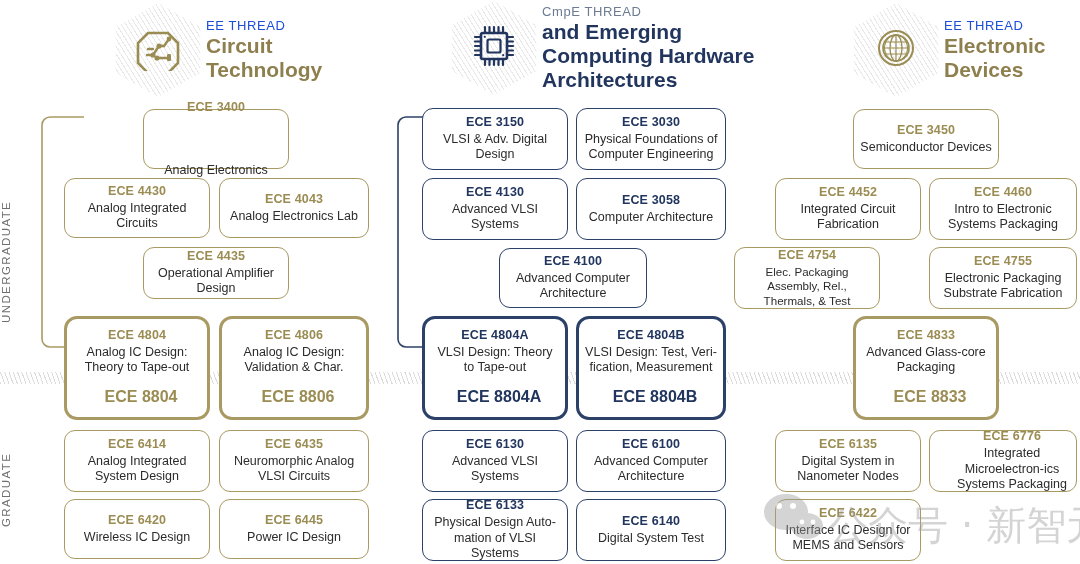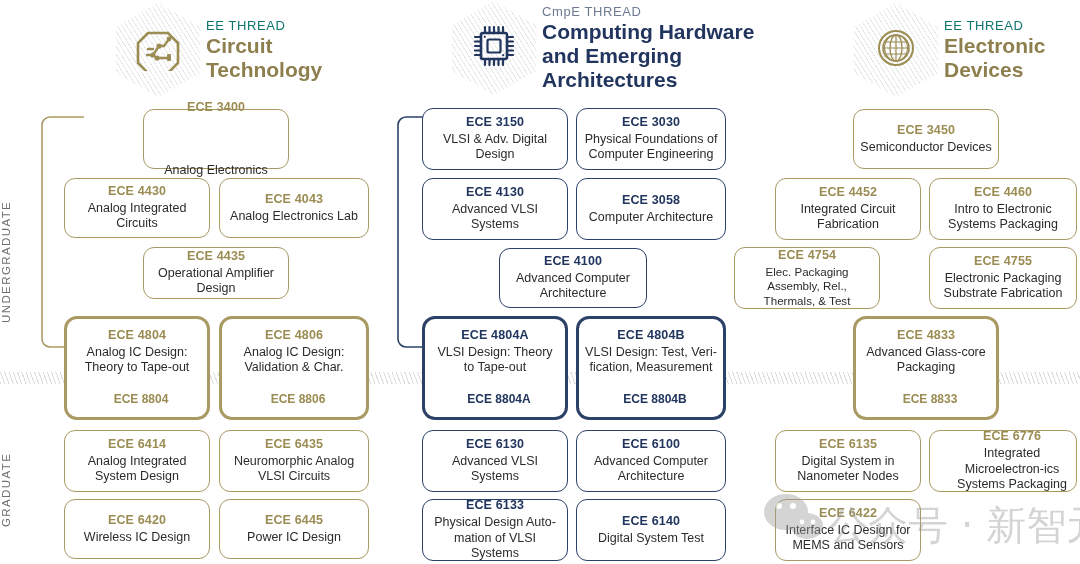--- a/index.html
+++ b/index.html
@@ -39,21 +39,21 @@
     clip-path:polygon(50% 1%,94% 26%,94% 74%,50% 99%,6% 74%,6% 26%);
   }
   .hexicon{position:absolute;left:50%;top:50%;transform:translate(-50%,-50%);}
   .thread-txt{display:flex;flex-direction:column;justify-content:center;}
   .thread-kicker{
     font-size:13px;letter-spacing:.6px;font-weight:400;margin-bottom:1px;
   }
   .thread-title{
     font-size:21px;font-weight:700;line-height:1.14;
   }
-  .gold .thread-kicker{color:#0f766e;}
+  .gold .thread-kicker{color:#1d4ed8;}
   .gold .thread-title{color:#8e7f4e;}
   .navy .thread-kicker{color:#6d7b92;}
   .navy .thread-title{color:#21355e;}
 
   
   .box{
     position:absolute;box-sizing:border-box;
     border:1.6px solid #a99a63;border-radius:11px;background:#fff;
     display:flex;flex-direction:column;align-items:center;justify-content:center;
     text-align:center;z-index:3;padding:2px 6px;
@@ -69,21 +69,21 @@
   .box.navybox{border-color:#2c4168;}
   .box.navybox .code{color:#21355e;}
   .box.navybox .name{color:#2b2b2b;}
 
   
   .box.span{
     border-width:3px;border-radius:13px;
     justify-content:flex-start;padding-top:9px;
   }
   .box.span .grad-code{
-    font-size:12px;font-weight:700;color:#9a8c52;
+    font-size:16px;font-weight:700;color:#9a8c52;
     position:absolute;left:8px;right:0;bottom:11px;text-align:center;
   }
   .box.span.navybox .grad-code{color:#21355e;}
 
   
   .conn{position:absolute;z-index:2;}
 
   
   .wm{position:absolute;z-index:6;pointer-events:none;opacity:.42;}
   .wm-txt{
@@ -141,22 +141,22 @@
             <path d="M37 15 h6 M37 19.5 h6 M37 24 h6 M37 28.5 h6 M37 33 h6"></path>
           </g>
           <circle cx="14.8" cy="14.8" r="1.1" fill="#21355e"></circle>
           <circle cx="33.2" cy="33.2" r="1.1" fill="#21355e"></circle>
         </svg>
       </div>
     </div>
     <div class="thread-txt">
       <div class="thread-kicker">CmpE THREAD</div>
       <div class="thread-title">
+        <div>and Emerging</div>
         <div>Computing Hardware</div>
-        <div>and Emerging</div>
         <div>Architectures</div>
       </div>
     </div>
   </div>
 
   <div class="thread-head gold" style="left:848px;top:2px;">
     <div class="hexwrap">
       <div class="hexbg"></div>
       <div class="hexicon">
         <svg width="48" height="48" viewBox="0 0 48 48">

